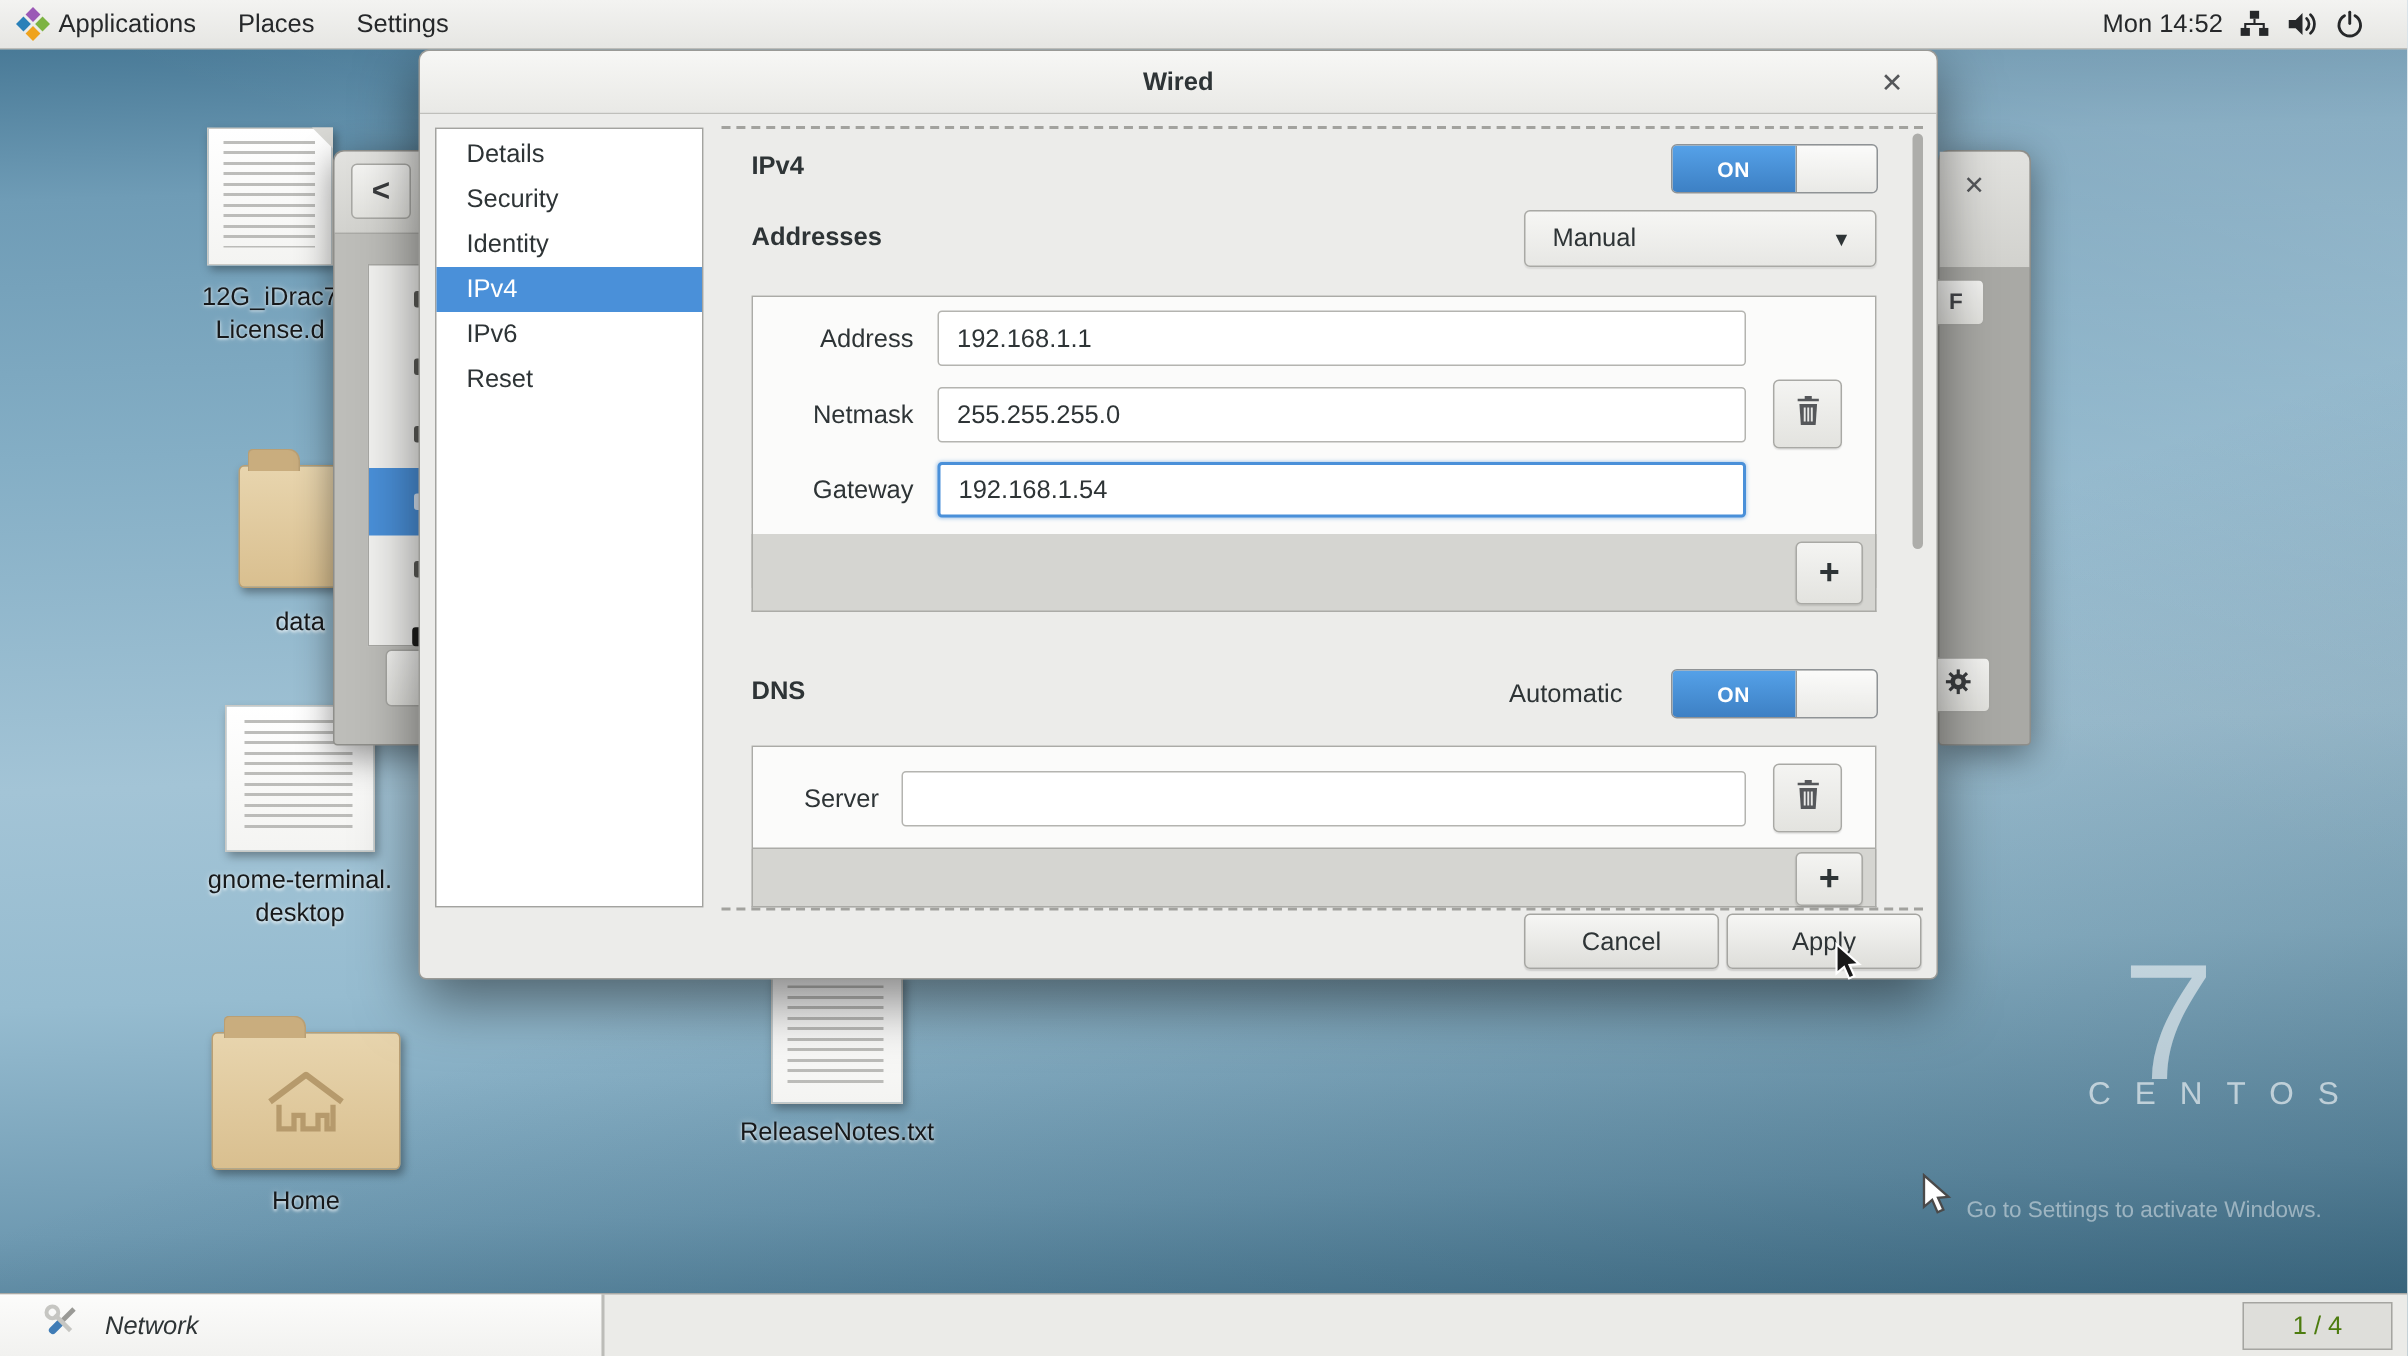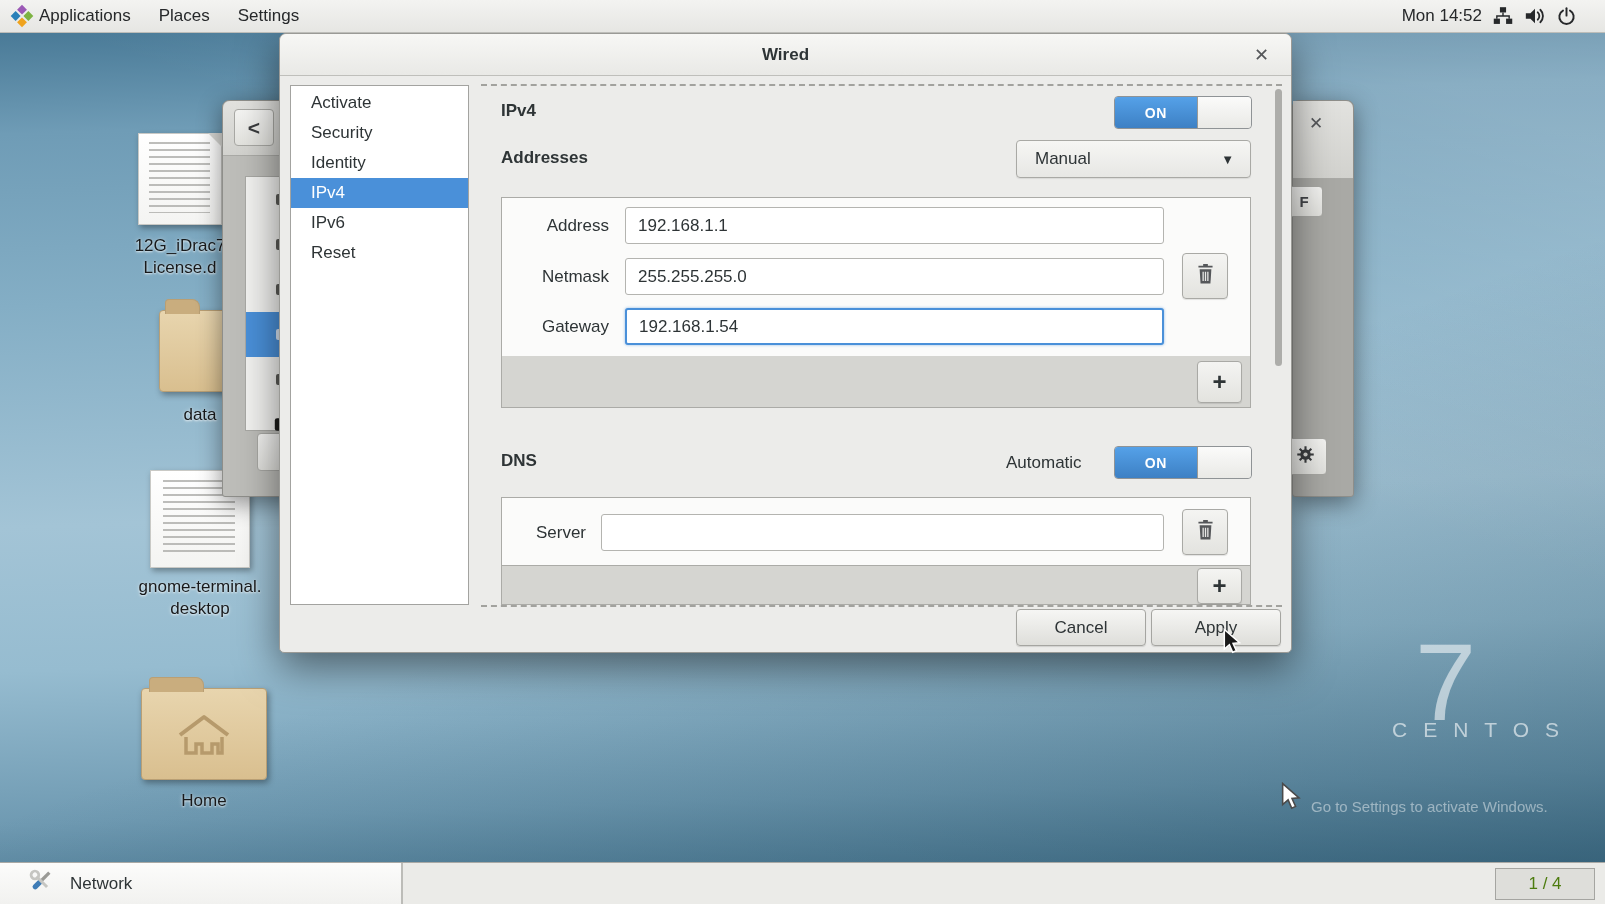--- a/index.html
+++ b/index.html
@@ -68,21 +68,21 @@
   .plusbtn { font-size:24px; color:#2e3436; font-weight:bold; line-height:1; }
   .scrollbar { position:absolute; width:7px; background:#adadaa; border-radius:4px; }
   .btn { position:absolute; width:130px; height:37px; background:linear-gradient(#f6f6f4,#dededa); border:1px solid #a5a5a1; border-radius:4px; font-size:17px; color:#2e3436; display:flex; align-items:center; justify-content:center; cursor:default; box-shadow:0 1px 1px rgba(0,0,0,.12);}
   
   .wm-seven { position:absolute; left:1415px; top:618px; font-size:110px; color:rgba(255,255,255,.55); font-weight:200; z-index:1;}
   .wm-brand { position:absolute; left:1392px; top:718px; font-size:21px; letter-spacing:16px; color:rgba(255,255,255,.6); z-index:1;}
   .act1 { position:absolute; left:1310px; top:770px; font-size:26px; color:rgba(255,255,255,.5); z-index:1;}
   .act2 { position:absolute; left:1311px; top:798px; font-size:15px; color:rgba(255,255,255,.45); z-index:1;}
   
   .taskbar { position:absolute; left:0; bottom:0; width:1605px; height:42px; background:#ebebe8; border-top:1px solid #a9a9a5; z-index:40; display:flex; align-items:center;}
-  .taskbtn { width:403px; height:42px; background:linear-gradient(#fcfcfb,#f1f1ef); border-right:2px solid #bcbcb8; display:flex; align-items:center; gap:14px; padding-left:26px; font-size:17px; color:#2e3436; cursor:default;}
+  .taskbtn { width:403px; height:42px; background:linear-gradient(#fcfcfb,#f1f1ef); border-right:2px solid #bcbcb8; display:flex; align-items:center; gap:14px; padding-left:26px; font-size:17px; color:#2e3436; cursor:default;font-style:italic;}
   .pager { position:absolute; right:10px; top:5px; width:100px; height:32px; background:#dededa; border:1px solid #a5a5a1; display:flex; align-items:center; justify-content:center; font-size:17px; color:#4d7c0f; cursor:default;}
   
   .cursor { position:absolute; z-index:60; }
 </style>
 </head>
 <body>
 
 <div class="screen">
 
   <div class="wm-seven">7</div>
@@ -125,21 +125,21 @@
       </span>
       <span class="sysicon">
         <svg width="21" height="21" viewBox="0 0 24 24">
             <path d="M8 5.2A8.2 8.2 0 1016 5.2" stroke="#26282a" stroke-width="2.2" fill="none" stroke-linecap="round"></path>
             <path d="M12 2.5v8.5" stroke="#26282a" stroke-width="2.2" stroke-linecap="round"></path>
           </svg>
       </span>
     </div>
   </div>
 
-  <div class="dicon" style="left:100px; top:85px; width:160px;margin-top:48px;">
+  <div class="dicon" style="left:100px; top:85px; width:160px;">
     <div class="doc" style="width:84px; height:92px; margin:0 auto;">
         <div class="lines"></div>
         <div class="ear"></div>
       </div>
     <div class="label" style="margin-top:10px;">
       <div>12G_iDrac7</div>
       <div>License.d</div>
     </div>
   </div>
 
@@ -163,20 +163,26 @@
   <div class="dicon" style="left:110px; top:470px; width:180px;">
     <div class="doc" style="width:100px; height:98px; margin:0 auto;">
         <div class="lines"></div>
       </div>
     <div class="label" style="margin-top:8px;">
       <div>gnome-terminal.</div>
       <div>desktop</div>
     </div>
   </div>
 
+  <div class="dicon" style="left:468px; top:648px; width:180px;">
+    <div class="doc" style="width:88px; height:88px; margin:0 auto;">
+        <div class="lines"></div>
+      </div>
+    <div class="label" style="margin-top:8px;">ReleaseNotes.txt</div>
+  </div>
 
   <div class="bgwin" style="left:222px; top:100px; width:100px; height:397px;">
     <div class="tbar"></div>
     <div class="sqbtn" style="position:absolute; left:11px; top:8px; width:40px; height:37px; font-size:21px; font-weight:bold;">
         <span>&lt;</span>
       </div>
     <div class="proflist" style="left:22px; top:75px; width:77px; height:255px;">
       <div class="profrow">
           <span class="brief"></span>
         </div>
@@ -223,21 +229,21 @@
     </div>
   </div>
 
   <div class="dialog">
     <div class="dlg-titlebar">
       <span class="dlg-title">Wired</span>
       <span class="dlg-close">✕</span>
     </div>
 
     <div class="sidebar">
-      <div class="side-item">Activate</div>
+      <div class="side-item">Details</div>
       <div class="side-item">Security</div>
       <div class="side-item">Identity</div>
       <div class="side-item sel">IPv4</div>
       <div class="side-item">IPv6</div>
       <div class="side-item">Reset</div>
     </div>
 
     <div class="dashed" style="left:201px; top:50px; width:801px;"></div>
     <div class="dashed" style="left:201px; top:571px; width:801px;"></div>
 

